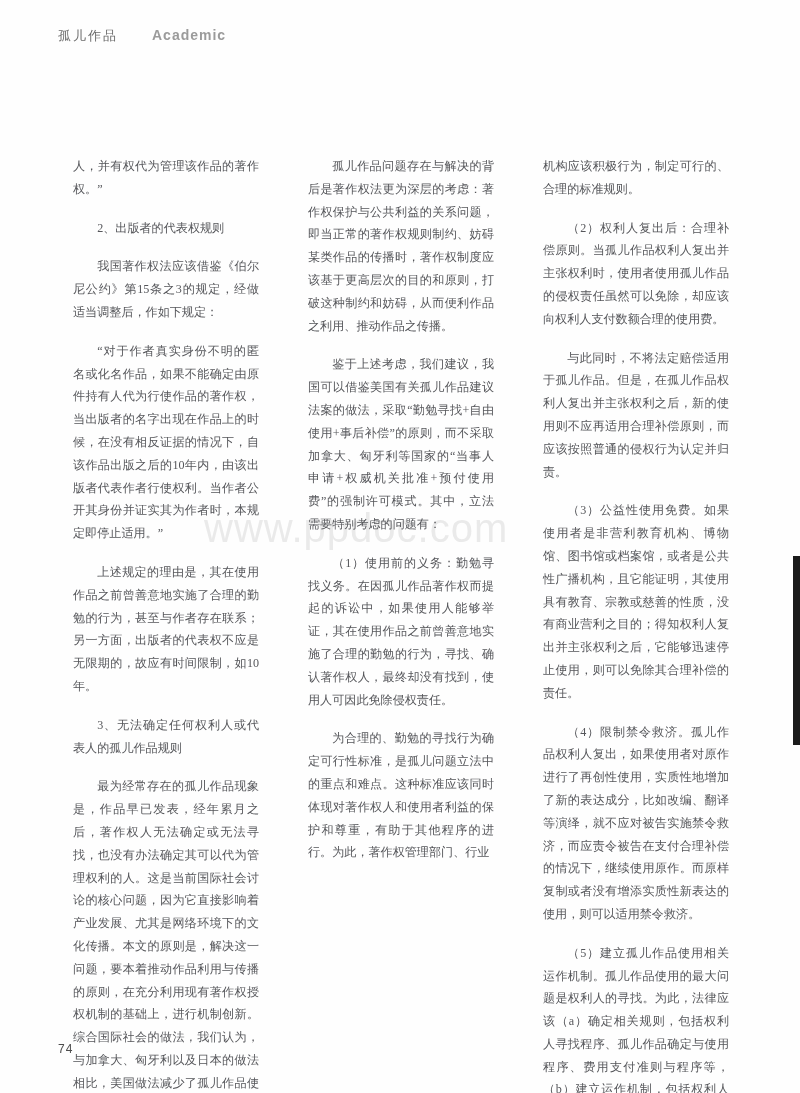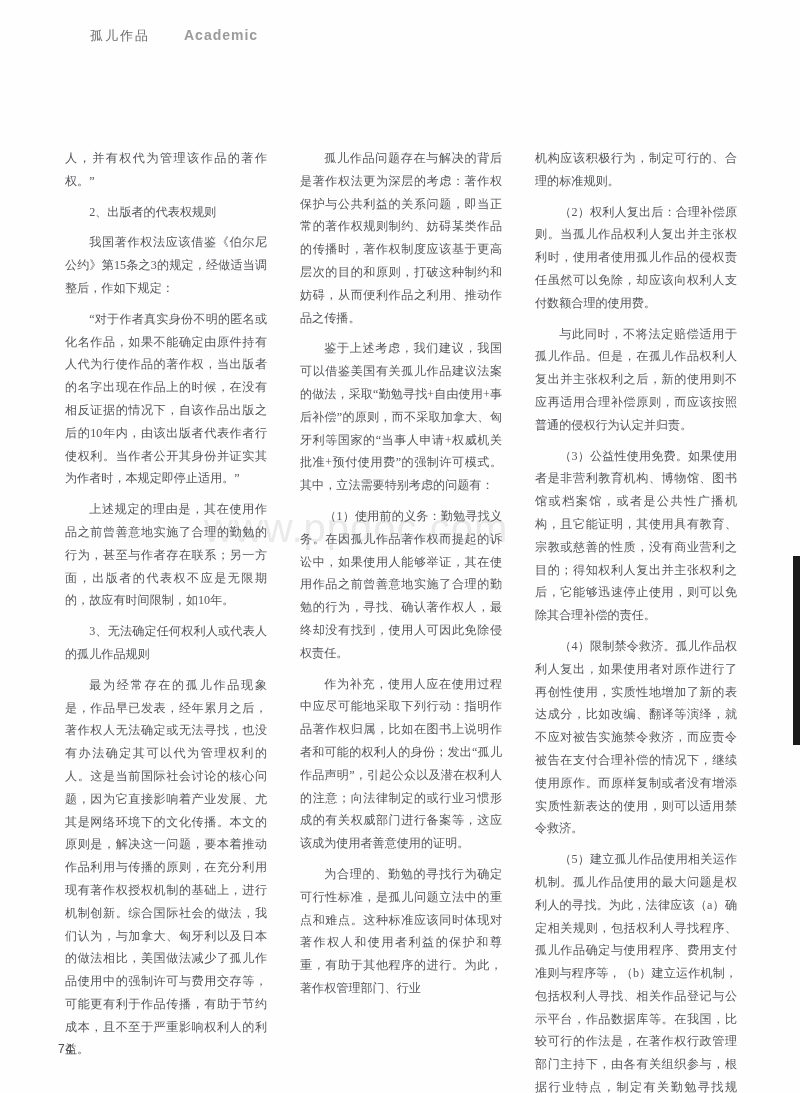--- a/index.html
+++ b/index.html
@@ -13,21 +13,20 @@
     height: 1093px;
     background: #fefefe;
     overflow: hidden;
     font-family: "Liberation Serif", "DejaVu Serif", serif;
   }
   .header {
     position: absolute;
     top: 26px;
     left: 58px;
     white-space: nowrap;
-    margin-left: 32px;
   }
   .journal {
     font-size: 13px;
     color: #6b6b6b;
     letter-spacing: 2px;
   }
   .academic {
     font-family: "Liberation Sans", "DejaVu Sans", sans-serif;
     font-weight: bold;
     font-size: 14px;
@@ -55,21 +54,21 @@
     width: 690px;
     display: flex;
     gap: 17px;
     z-index: 1;
   }
   .col {
     width: 218px;
     flex: 0 0 218px;
   }
   .para {
-    margin: 8px;
+    margin: 16px;
     font-size: 12.1px;
     line-height: 22.8px;
     color: #55565a;
     text-align: justify;
     text-justify: inter-character;
     word-break: break-all;
   }
   .indent { text-indent: 2em; }
   .black-bar {
     position: absolute;
@@ -111,21 +110,20 @@
       <p class="para indent">“对于作者真实身份不明的匿名或化名作品，如果不能确定由原件持有人代为行使作品的著作权，当出版者的名字出现在作品上的时候，在没有相反证据的情况下，自该作品出版之后的10年内，由该出版者代表作者行使权利。当作者公开其身份并证实其为作者时，本规定即停止适用。”</p>
       <p class="para indent">上述规定的理由是，其在使用作品之前曾善意地实施了合理的勤勉的行为，甚至与作者存在联系；另一方面，出版者的代表权不应是无限期的，故应有时间限制，如10年。</p>
       <p class="para indent">3、无法确定任何权利人或代表人的孤儿作品规则</p>
       <p class="para indent">最为经常存在的孤儿作品现象是，作品早已发表，经年累月之后，著作权人无法确定或无法寻找，也没有办法确定其可以代为管理权利的人。这是当前国际社会讨论的核心问题，因为它直接影响着产业发展、尤其是网络环境下的文化传播。本文的原则是，解决这一问题，要本着推动作品利用与传播的原则，在充分利用现有著作权授权机制的基础上，进行机制创新。综合国际社会的做法，我们认为，与加拿大、匈牙利以及日本的做法相比，美国做法减少了孤儿作品使用中的强制许可与费用交存等，可能更有利于作品传播，有助于节约成本，且不至于严重影响权利人的利益。</p>
     </div>
 
     <div class="col">
       <p class="para indent">孤儿作品问题存在与解决的背后是著作权法更为深层的考虑：著作权保护与公共利益的关系问题，即当正常的著作权规则制约、妨碍某类作品的传播时，著作权制度应该基于更高层次的目的和原则，打破这种制约和妨碍，从而便利作品之利用、推动作品之传播。</p>
       <p class="para indent">鉴于上述考虑，我们建议，我国可以借鉴美国有关孤儿作品建议法案的做法，采取“勤勉寻找+自由使用+事后补偿”的原则，而不采取加拿大、匈牙利等国家的“当事人申请+权威机关批准+预付使用费”的强制许可模式。其中，立法需要特别考虑的问题有：</p>
       <p class="para indent">（1）使用前的义务：勤勉寻找义务。在因孤儿作品著作权而提起的诉讼中，如果使用人能够举证，其在使用作品之前曾善意地实施了合理的勤勉的行为，寻找、确认著作权人，最终却没有找到，使用人可因此免除侵权责任。</p>
-      <p class="para indent">作为补充，使用人应在使用过程中应尽可能地采取下列行动：指明作品著作权归属，比如在图书上说明作者和可能的权利人的身份；发出“孤儿作品声明”，引起公众以及潜在权利人的注意；向法律制定的或行业习惯形成的有关权威部门进行备案等，这应该成为使用者善意使用的证明。</p>
       <p class="para indent">为合理的、勤勉的寻找行为确定可行性标准，是孤儿问题立法中的重点和难点。这种标准应该同时体现对著作权人和使用者利益的保护和尊重，有助于其他程序的进行。为此，著作权管理部门、行业</p>
     </div>
 
     <div class="col">
       <p class="para">机构应该积极行为，制定可行的、合理的标准规则。</p>
       <p class="para indent">（2）权利人复出后：合理补偿原则。当孤儿作品权利人复出并主张权利时，使用者使用孤儿作品的侵权责任虽然可以免除，却应该向权利人支付数额合理的使用费。</p>
       <p class="para indent">与此同时，不将法定赔偿适用于孤儿作品。但是，在孤儿作品权利人复出并主张权利之后，新的使用则不应再适用合理补偿原则，而应该按照普通的侵权行为认定并归责。</p>
       <p class="para indent">（3）公益性使用免费。如果使用者是非营利教育机构、博物馆、图书馆或档案馆，或者是公共性广播机构，且它能证明，其使用具有教育、宗教或慈善的性质，没有商业营利之目的；得知权利人复出并主张权利之后，它能够迅速停止使用，则可以免除其合理补偿的责任。</p>
       <p class="para indent">（4）限制禁令救济。孤儿作品权利人复出，如果使用者对原作进行了再创性使用，实质性地增加了新的表达成分，比如改编、翻译等演绎，就不应对被告实施禁令救济，而应责令被告在支付合理补偿的情况下，继续使用原作。而原样复制或者没有增添实质性新表达的使用，则可以适用禁令救济。</p>
       <p class="para indent">（5）建立孤儿作品使用相关运作机制。孤儿作品使用的最大问题是权利人的寻找。为此，法律应该（a）确定相关规则，包括权利人寻找程序、孤儿作品确定与使用程序、费用支付准则与程序等，（b）建立运作机制，包括权利人寻找、相关作品登记与公示平台，作品数据库等。在我国，比较可行的作法是，在著作权行政管理部门主持下，由各有关组织参与，根据行业特点，制定有关勤勉寻找规则，建立登记机制建立统一的孤儿作品登记、公示与查询平台及数据库。</p>

